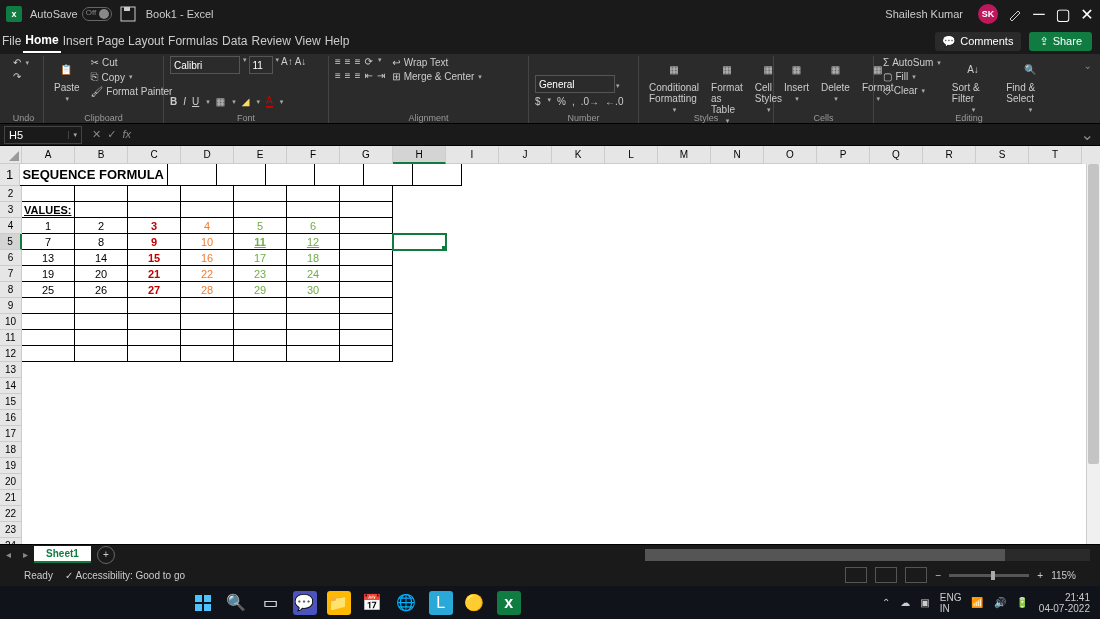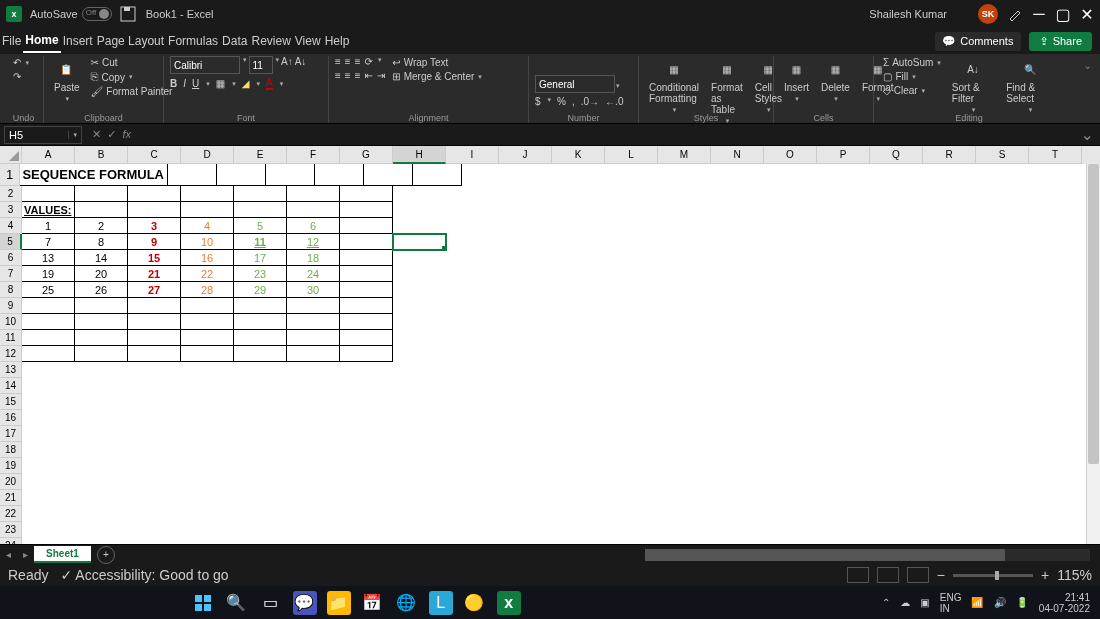--- a/index.html
+++ b/index.html
@@ -11,21 +11,21 @@
 .titlebar .autosave-lbl { font-size:11px; color:#ccc; margin-right:4px; }
 .autosave-toggle { width:30px; height:14px; border:1px solid #666; border-radius:7px; position:relative; margin-right:8px; }
 .autosave-toggle .knob { width:10px; height:10px; background:#888; border-radius:50%; position:absolute; top:1px; right:2px; }
 .save-icon { width:16px; height:16px; margin-right:10px; }
 .save-icon svg { width:100%; height:100%; }
 .doc-title { font-size:11px; color:#ccc; }
 .titlebar .search { flex:0 0 300px; margin-left:220px; height:22px; background:#333; border-radius:3px; display:flex; align-items:center; padding:0 8px; font-size:11px; color:#aaa; }
 .titlebar .search svg { width:12px; height:12px; margin-right:6px; }
 .titlebar .right { margin-left:auto; display:flex; align-items:center; gap:10px; }
 .titlebar .right .user { font-size:11px; color:#ccc; margin-right:5px; }
-.titlebar .right .avatar { width:20px; height:20px; border-radius:50%; background:#c2410c; display:flex; align-items:center; justify-content:center; font-size:9px; font-weight:bold;margin-left:16px; }
+.titlebar .right .avatar { width:20px; height:20px; border-radius:50%; background:#be185d; display:flex; align-items:center; justify-content:center; font-size:9px; font-weight:bold; }
 .titlebar .winbtn { width:14px; height:14px; display:flex; align-items:center; justify-content:center; }
 
 
 .tabs { height:26px; background:#1a1a1a; display:flex; align-items:center; padding-left:0; font-size:12px; }
 .tabs .tab { color:#ccc; padding:4px 2px; cursor:pointer; }
 .tabs .tab.active { color:#fff; border-bottom:2px solid #fff; font-weight:700; }
 .tabs .right-actions { margin-left:auto; display:flex; gap:8px; padding-right:8px; align-items:center; }
 .comments-btn { background:#2a2a2a; padding:3px 8px; font-size:11px; border-radius:3px; display:flex; align-items:center; gap:4px; }
 .share-btn { background:#107c41; padding:3px 10px; font-size:11px; border-radius:3px; display:flex; align-items:center; gap:4px; }
 
@@ -82,21 +82,21 @@
 
 
 .sheettabs { height:20px; background:#1a1a1a; display:flex; align-items:center; font-size:10px; color:#ccc; border-top:1px solid #000; }
 .sheettabs .nav { padding:0 6px; color:#888; }
 .sheettabs .stab { background:#fff; color:#107c41; padding:2px 12px; font-weight:600; border-bottom:2px solid #107c41; }
 .sheettabs .add { width:18px; height:18px; border:1px solid #666; border-radius:50%; display:flex; align-items:center; justify-content:center; margin-left:6px; }
 .sheettabs .hscroll { flex:1; margin:0 10px; height:12px; background:#2a2a2a; position:relative; }
 .sheettabs .hscroll .thumb { position:absolute; left:0; top:0; bottom:0; width:360px; background:#555; }
 
 
-.statusbar { height:22px; background:#1a1a1a; display:flex; align-items:center; font-size:14px; color:#ccc; padding:0 8px; }
+.statusbar { height:22px; background:#1a1a1a; display:flex; align-items:center; font-size:10px; color:#ccc; padding:0 24px; }
 .statusbar .right { margin-left:auto; display:flex; align-items:center; gap:8px; }
 .viewbtn { width:22px; height:16px; border:1px solid #555; }
 .zoom-slider { width:80px; height:3px; background:#555; position:relative; }
 .zoom-slider .knob { position:absolute; top:-3px; left:42px; width:4px; height:9px; background:#aaa; }
 
 
 .taskbar { height:33px; background:#10131a; display:flex; align-items:center; padding:0 10px; }
 .taskbar .center { margin:0 auto; display:flex; gap:10px; }
 .taskbar .tb-ic { width:24px; height:24px; border-radius:3px; display:flex; align-items:center; justify-content:center; }
 .taskbar .right { margin-left:auto; display:flex; align-items:center; gap:10px; font-size:10px; color:#ccc; }
@@ -170,21 +170,21 @@
       <div class="stack">
         <div class="item">✂ <span>Cut</span></div>
         <div class="item">⎘ <span>Copy</span><span class="dd">▾</span></div>
         <div class="item">🖌 <span>Format Painter</span></div>
       </div>
     </div>
     <div class="group-label">Clipboard</div>
   </div>
   <div class="group" style="width:165px">
     <div class="grow">
-        <div class="stack" style="gap:3px">
+        <div class="stack" style="gap:21px">
       <div style="display:flex;gap:2px">
         <input class="fontname" value="Calibri" style="">
             <span class="dd">▾</span>
         <input class="fontsize" value="11" style="">
             <span class="dd">▾</span>
         <span>A↑</span>
         <span>A↓</span>
       </div>
       <div style="display:flex;gap:6px;align-items:center">
         <b>B</b>

